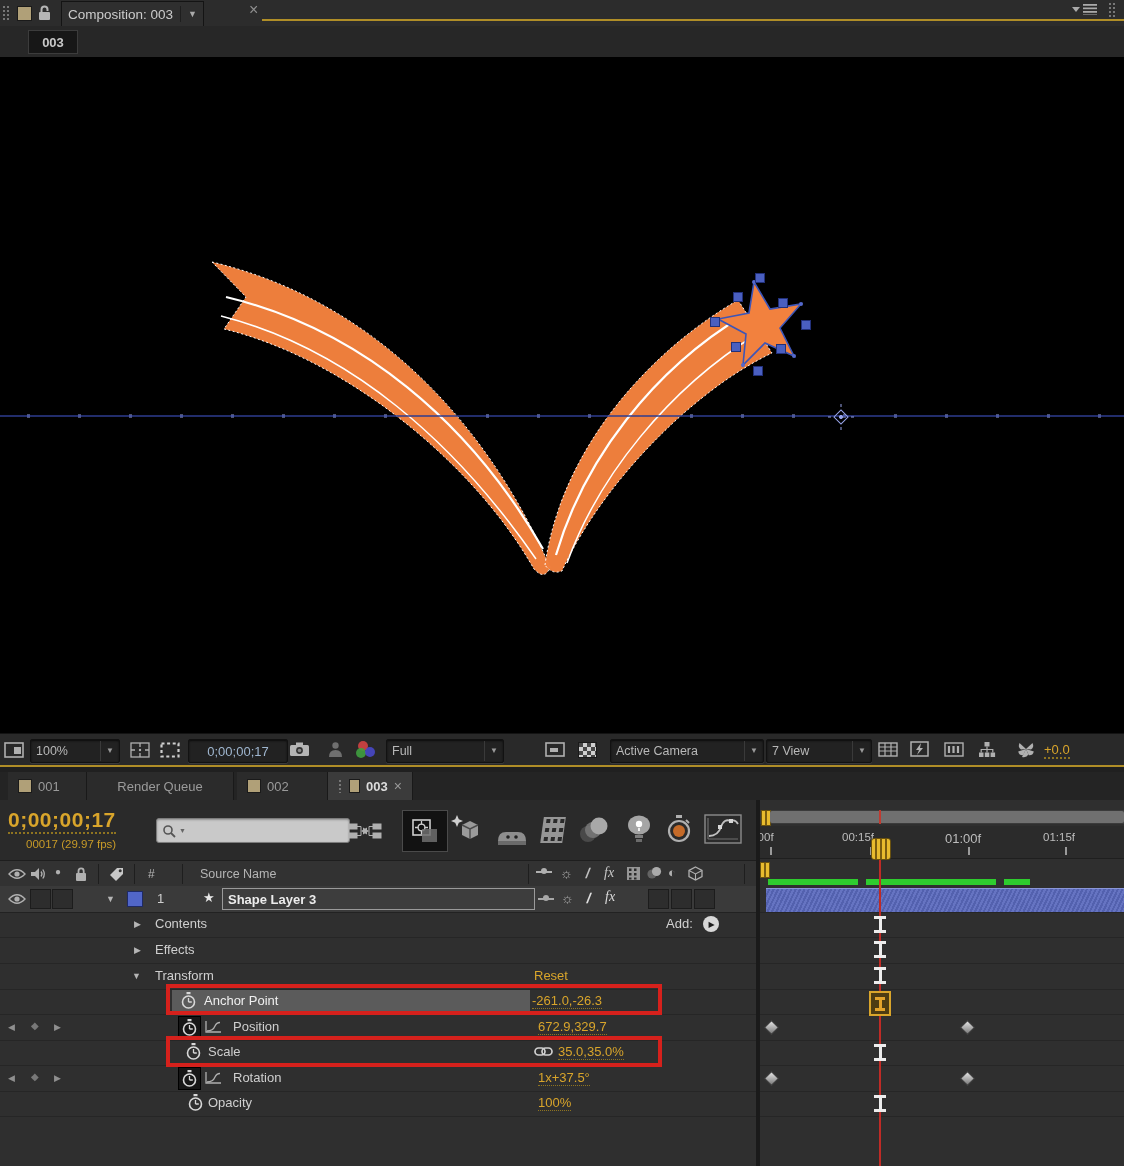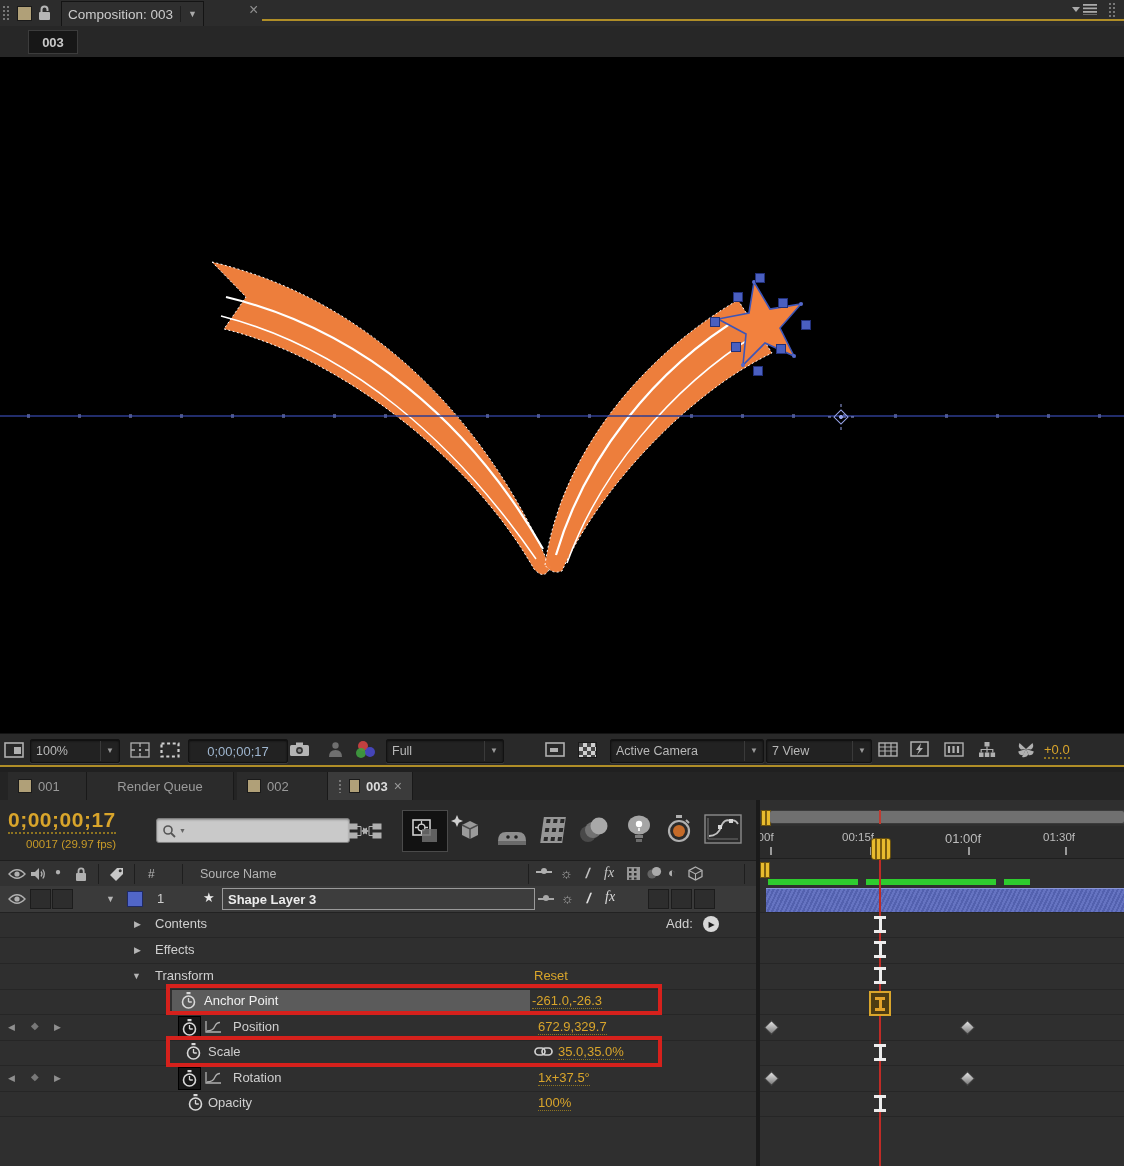--- a/index.html
+++ b/index.html
@@ -550,21 +550,21 @@
       <div class="abs" style="left:0;top:10px;width:364px;height:14px;background:#3b3b3b;">
         <div class="abs cticut" style="left:1px;top:0;width:8px;height:14px;border:1px solid #6a520f;"></div>
         <div class="abs" style="left:10px;top:1px;width:354px;height:12px;background:#707070;border-radius:2px;"></div>
         <div class="abs" style="left:119px;top:0;width:2px;height:14px;background:#c03a30;"></div>
       </div>
 
       <div class="abs" style="left:0;top:26px;width:364px;height:32px;background:#2b2b2b;border-bottom:1px solid #1f1f1f;">
         <span class="abs" style="left:-12px;top:5px;font-size:11.5px;color:#bdbdbd;">0:00f</span>
         <span class="abs" style="left:82px;top:5px;font-size:11.5px;color:#bdbdbd;">00:15f</span>
         <span class="abs" style="left:185px;top:5px;font-size:13px;color:#bdbdbd;">01:00f</span>
-        <span class="abs" style="left:283px;top:5px;font-size:11.5px;color:#bdbdbd;">01:30f</span>
+        <span class="abs" style="left:283px;top:5px;font-size:11.5px;color:#bdbdbd;">01:15f</span>
         <div class="abs" style="left:10px;top:21px;width:2px;height:8px;background:#9a9a9a;"></div>
         <div class="abs" style="left:110px;top:21px;width:2px;height:8px;background:#9a9a9a;"></div>
         <div class="abs" style="left:208px;top:21px;width:2px;height:8px;background:#9a9a9a;"></div>
         <div class="abs" style="left:305px;top:21px;width:2px;height:8px;background:#9a9a9a;"></div>
       </div>
 
       <div class="abs cticut" style="left:0;top:62px;width:8px;height:14px;border:1px solid #6a520f;"></div>
 
       <div class="abs" style="left:8px;top:79px;width:90px;height:6px;background:#2ecc2e;"></div>
       <div class="abs" style="left:106px;top:79px;width:130px;height:6px;background:#2ecc2e;"></div>

